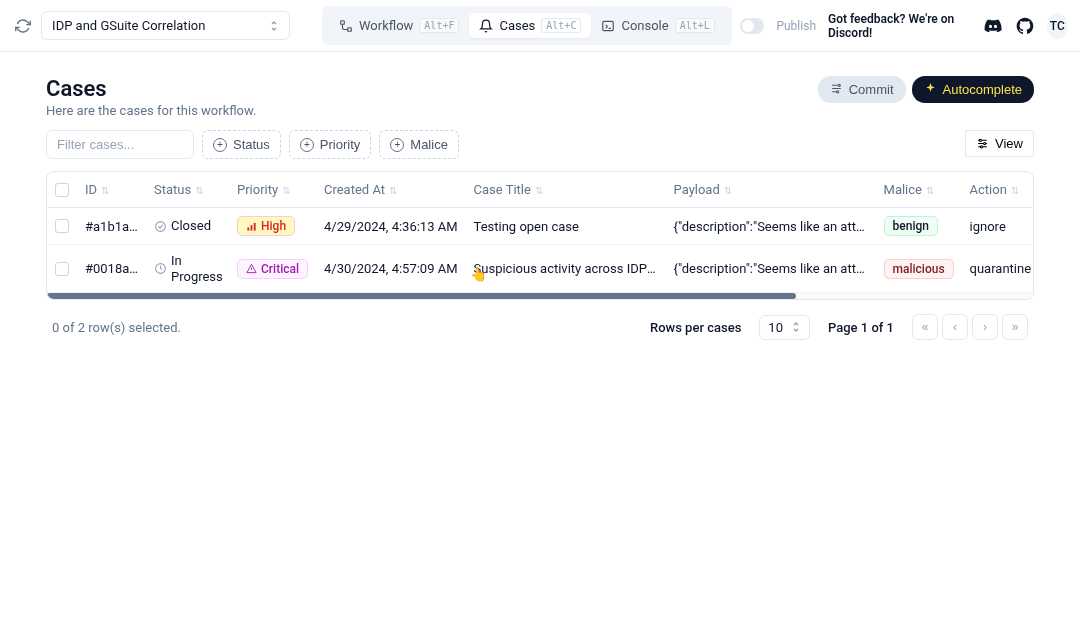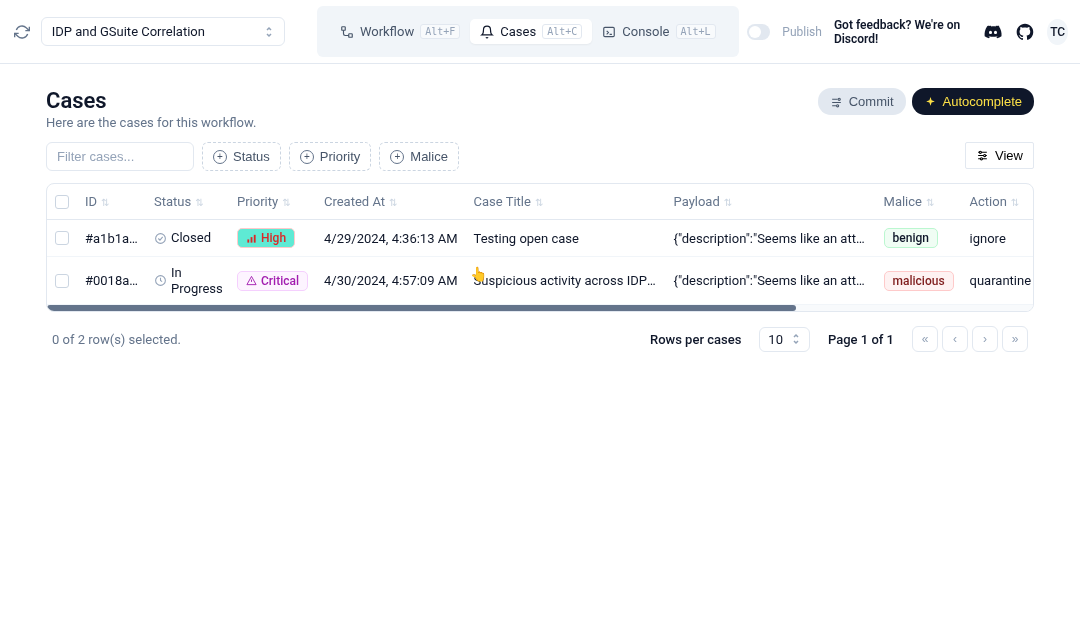--- a/index.html
+++ b/index.html
@@ -4,41 +4,41 @@
   <style>
     * { box-sizing: border-box; margin: 0; padding: 0; }
     body { font-family: -apple-system, BlinkMacSystemFont, 'Segoe UI', Roboto, sans-serif; font-size: 13px; color: #0f172a; background: #fff; }
     
     
     .header { display: flex; align-items: center; padding: 6px 12px; border-bottom: 1px solid #e2e8f0; gap: 8px; }
     .refresh-btn { width: 24px; height: 24px; display: flex; align-items: center; justify-content: center; cursor: pointer; border: none; background: transparent; color: #64748b; }
     .workflow-select { display: flex; align-items: center; justify-content: space-between; border: 1px solid #e2e8f0; border-radius: 6px; padding: 6px 10px; width: 280px; font-size: 13px; cursor: pointer; background: #fff; }
     .workflow-select .chev { display: flex; flex-direction: column; color: #94a3b8; gap: -2px; }
     
-    .header-center { display: flex; align-items: center; background: #f1f5f9; border-radius: 6px; padding: 13px; margin-left: 24px; }
+    .header-center { display: flex; align-items: center; background: #f1f5f9; border-radius: 6px; padding: 7px; margin-left: 24px; }
     .nav-tab { display: flex; align-items: center; gap: 6px; padding: 5px 10px; border-radius: 5px; cursor: pointer; font-size: 13px; color: #475569; }
     .nav-tab.active { background: #fff; box-shadow: 0 1px 2px rgba(0,0,0,0.05); color: #0f172a; }
     .kbd { font-size: 10px; background: #f8fafc; border: 1px solid #e2e8f0; border-radius: 3px; padding: 1px 4px; color: #94a3b8; font-family: monospace; }
     .nav-tab.active .kbd { background: #fff; }
     
     .header-right { margin-left: auto; display: flex; align-items: center; gap: 12px; }
     .toggle { width: 30px; height: 16px; background: #e2e8f0; border-radius: 999px; position: relative; cursor: pointer; }
     .toggle::after { content: ''; width: 12px; height: 12px; background: #fff; border-radius: 50%; position: absolute; top: 2px; left: 2px; }
     .publish-label { font-size: 12px; color: #94a3b8; }
     .feedback-link { font-size: 12px; font-weight: 600; color: #0f172a; cursor: pointer; }
     .header-icon { width: 22px; height: 22px; cursor: pointer; color: #0f172a; display: flex; align-items: center; justify-content: center; }
     .avatar { width: 26px; height: 26px; border-radius: 50%; background: #f1f5f9; display: flex; align-items: center; justify-content: center; font-size: 12px; font-weight: 500; cursor: pointer; }
     
     
     .main { padding: 24px 46px; }
     .page-head { display: flex; justify-content: space-between; align-items: flex-start; margin-bottom: 12px; }
     .page-title { font-size: 22px; font-weight: 600; margin-bottom: 2px; }
     .page-sub { font-size: 13px; color: #64748b; }
     .page-actions { display: flex; gap: 6px; }
-    .btn { display: flex; align-items: flex-end; gap: 6px; padding: 6px 12px; border-radius: 13px; font-size: 13px; cursor: pointer; border: none; }
+    .btn { display: flex; align-items: flex-start; gap: 6px; padding: 6px 12px; border-radius: 13px; font-size: 13px; cursor: pointer; border: none; }
     .btn-secondary { background: #e2e8f0; color: #475569; }
     .btn-dark { background: #0f172a; color: #fde047; }
     
     
     .toolbar { display: flex; gap: 8px; margin-bottom: 12px; }
     .filter-input { border: 1px solid #e2e8f0; border-radius: 6px; padding: 6px 10px; font-size: 13px; width: 148px; outline: none; }
     .filter-input::placeholder { color: #94a3b8; }
     .filter-btn { display: flex; align-items: center; gap: 6px; border: 1px dashed #cbd5e1; border-radius: 6px; padding: 5px 10px; font-size: 13px; cursor: pointer; background: #fff; color: #475569; }
     .plus-circle { width: 14px; height: 14px; border: 1px solid #64748b; border-radius: 50%; display: flex; align-items: center; justify-content: center; font-size: 10px; line-height: 1; }
     .toolbar-right { margin-left: auto; }
@@ -48,21 +48,21 @@
     .table-wrap { border: 1px solid #e2e8f0; border-radius: 8px; overflow: hidden; }
     .tbl { width: 100%; border-collapse: collapse; }
     .tbl th { text-align: left; font-weight: 400; font-size: 13px; color: #64748b; padding: 10px 8px; border-bottom: 1px solid #e2e8f0; white-space: nowrap; }
     .tbl td { padding: 8px 8px; font-size: 13px; color: #0f172a; border-bottom: 1px solid #f1f5f9; white-space: nowrap; }
     .sort { color: #cbd5e1; font-size: 10px; margin-left: 4px; }
     .checkbox { width: 14px; height: 14px; border: 1px solid #cbd5e1; border-radius: 3px; cursor: pointer; }
     .status-cell { display: flex; align-items: center; gap: 4px; }
     .status-icon { color: #94a3b8; }
     
     .badge { display: inline-flex; align-items: center; gap: 4px; padding: 2px 8px; border-radius: 5px; font-size: 12px; font-weight: 500; border: 1px solid; }
-    .badge-high { background: #5eead4; color: #dc2626; border-color: #fecaca; }
+    .badge-high { background: #fef9c3; color: #dc2626; border-color: #fecaca; }
     .badge-critical { background: #fdf4ff; color: #a21caf; border-color: #f5d0fe; }
     .badge-benign { background: #f0fdf4; color: #0f172a; border-color: #bbf7d0; }
     .badge-malicious { background: #fef2f2; color: #7f1d1d; border-color: #fecaca; }
     
     .truncate { max-width: 200px; overflow: hidden; text-overflow: ellipsis; }
     .truncate-id { max-width: 55px; overflow: hidden; text-overflow: ellipsis; display: inline-block; vertical-align: top; }
     .payload-col { max-width: 210px; overflow: hidden; text-overflow: ellipsis; color: #475569; }
     
     .hscroll { height: 6px; background: #f8fafc; position: relative; }
     .hscroll-thumb { height: 6px; background: #64748b; border-radius: 3px; position: absolute; left: 0; width: 76%; }

